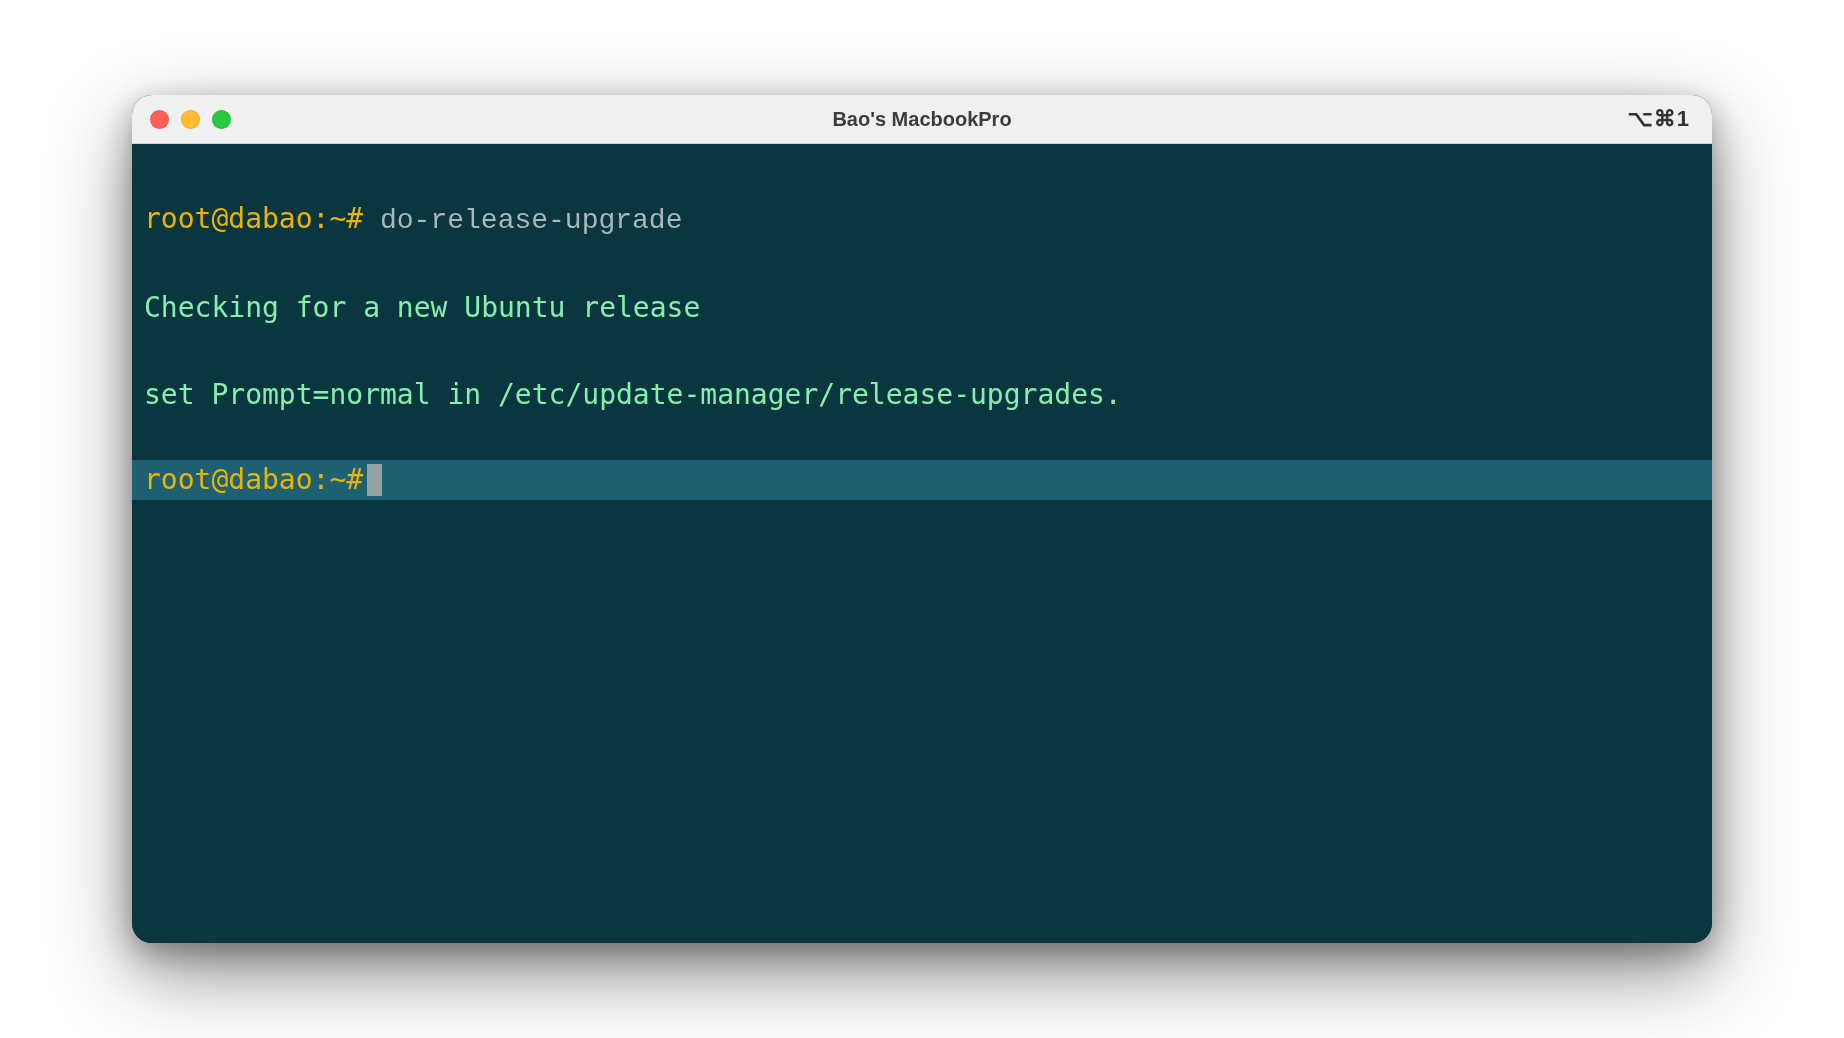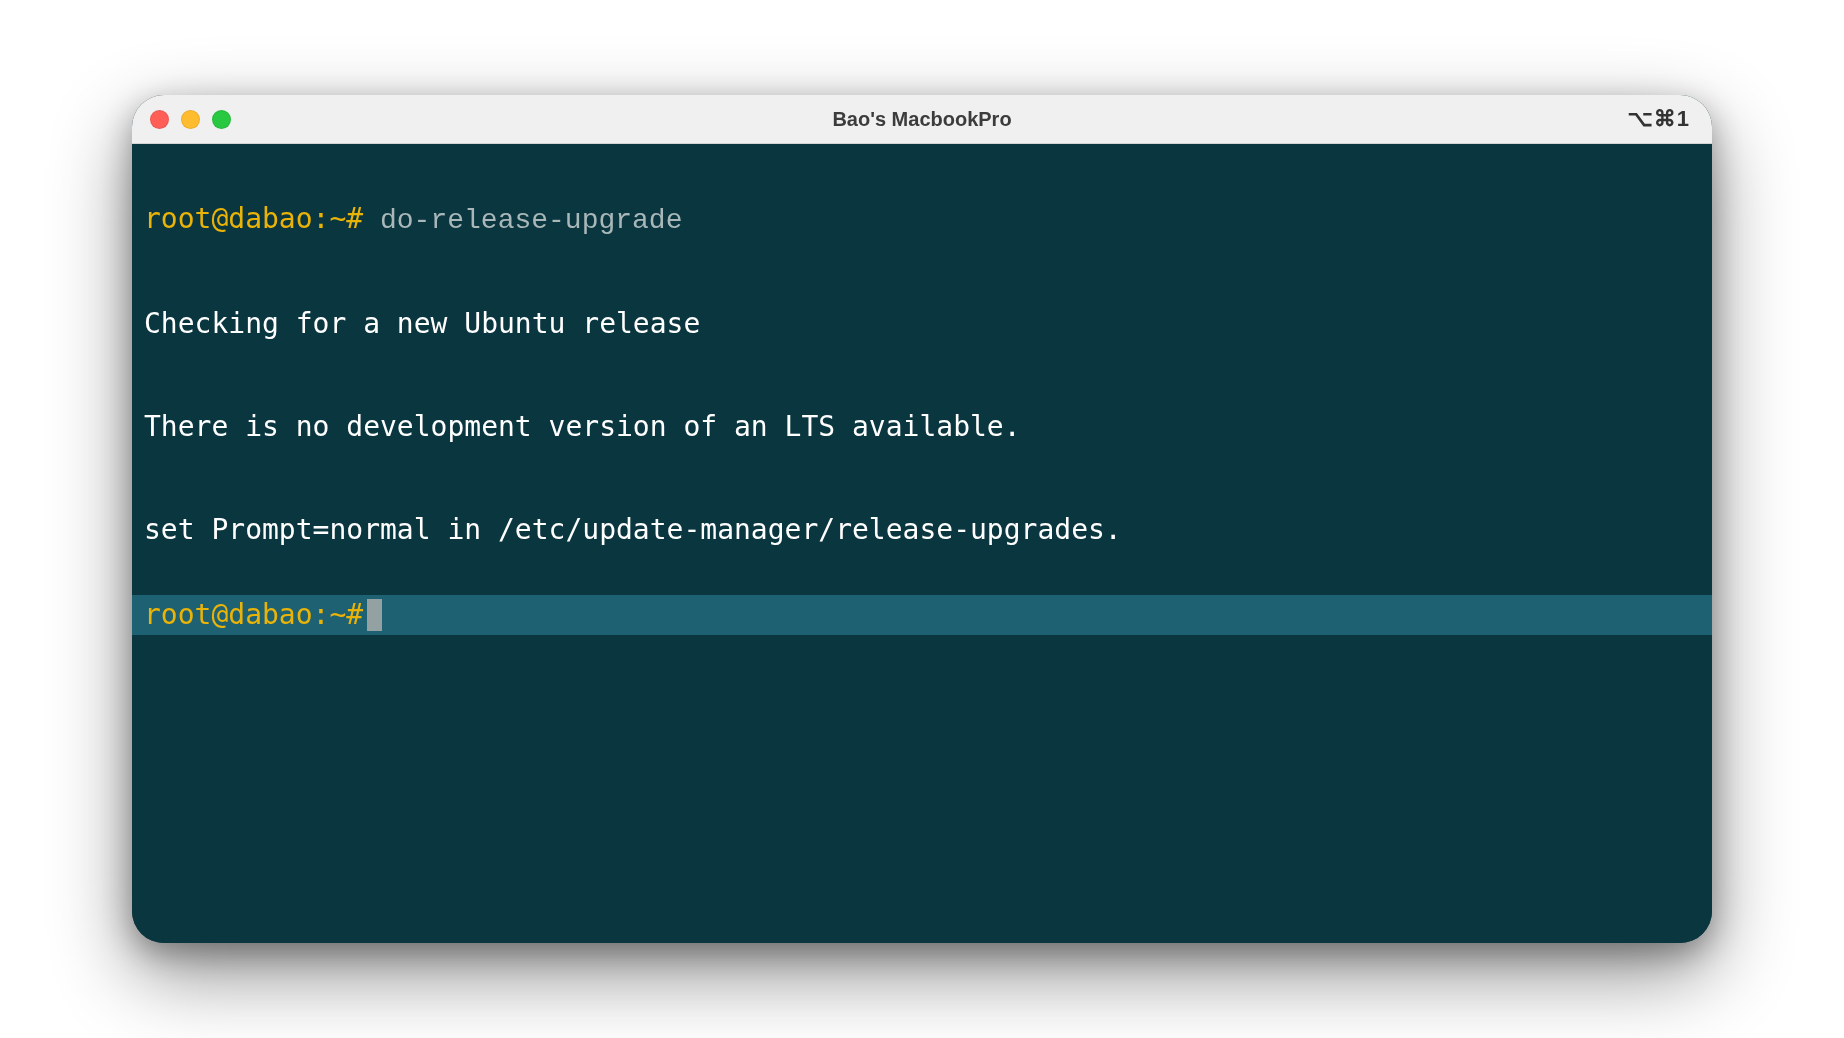--- a/index.html
+++ b/index.html
@@ -16,21 +16,21 @@
     width: 1844px;
     height: 1038px;
     display: flex;
     align-items: center;
     justify-content: center;
   }
   .window {
     width: 1580px;
     height: 848px;
     background: #0a3640;
-    border-radius: 32px;
+    border-radius: 20px;
     box-shadow: 0 30px 80px rgba(0,0,0,0.45), 0 10px 30px rgba(0,0,0,0.30);
     overflow: hidden;
     display: flex;
     flex-direction: column;
   }
   .titlebar {
     height: 48px;
     background: #f0f0f0;
     border-bottom: 1px solid #d5d5d5;
     display: flex;
@@ -74,21 +74,21 @@
     padding: 10px 12px 12px 12px;
     font-family: "Menlo", "Consolas", "DejaVu Sans Mono", monospace;
     font-size: 28px;
     line-height: 1.55;
     color: #a9b7b9;
     white-space: pre;
     overflow: hidden;
   }
   .prompt   { color: #eab308; }
   .cmd      { color: #a9b7b9; font-family: Liberation Mono, monospace; }
-  .out      { color: #ffffff; margin-top: 16px; }
+  .out      { color: #86efac; }
   .line     { display: block; }
   .active-line {
     display: flex;
     align-items: center;
     background: #1e6173;
     color: #a9b7b9;
     padding-right: 4px;
     margin-left: -12px;
     margin-right: -12px;
     padding-left: 12px;
@@ -115,19 +115,18 @@
         <div class="tl yellow"></div>
         <div class="tl green"></div>
       </div>
       <div class="title">Bao's MacbookPro</div>
       <div class="shortcut">⌥⌘1</div>
     </div>
 
     <div class="term">
 <span class="line"><span class="prompt">root@dabao:~#</span> <span class="cmd">do-release-upgrade</span></span>
 <span class="line out">Checking for a new Ubuntu release</span>
-<span class="line out">There is no development version of an LTS available.</span>
 <span class="line out">set Prompt=normal in /etc/update-manager/release-upgrades.</span>
 <span class="active-line"><span class="prompt">root@dabao:~#</span><span class="cursor"></span></span>
     </div>
 
   </div>
 </div>
 
 </body></html>

